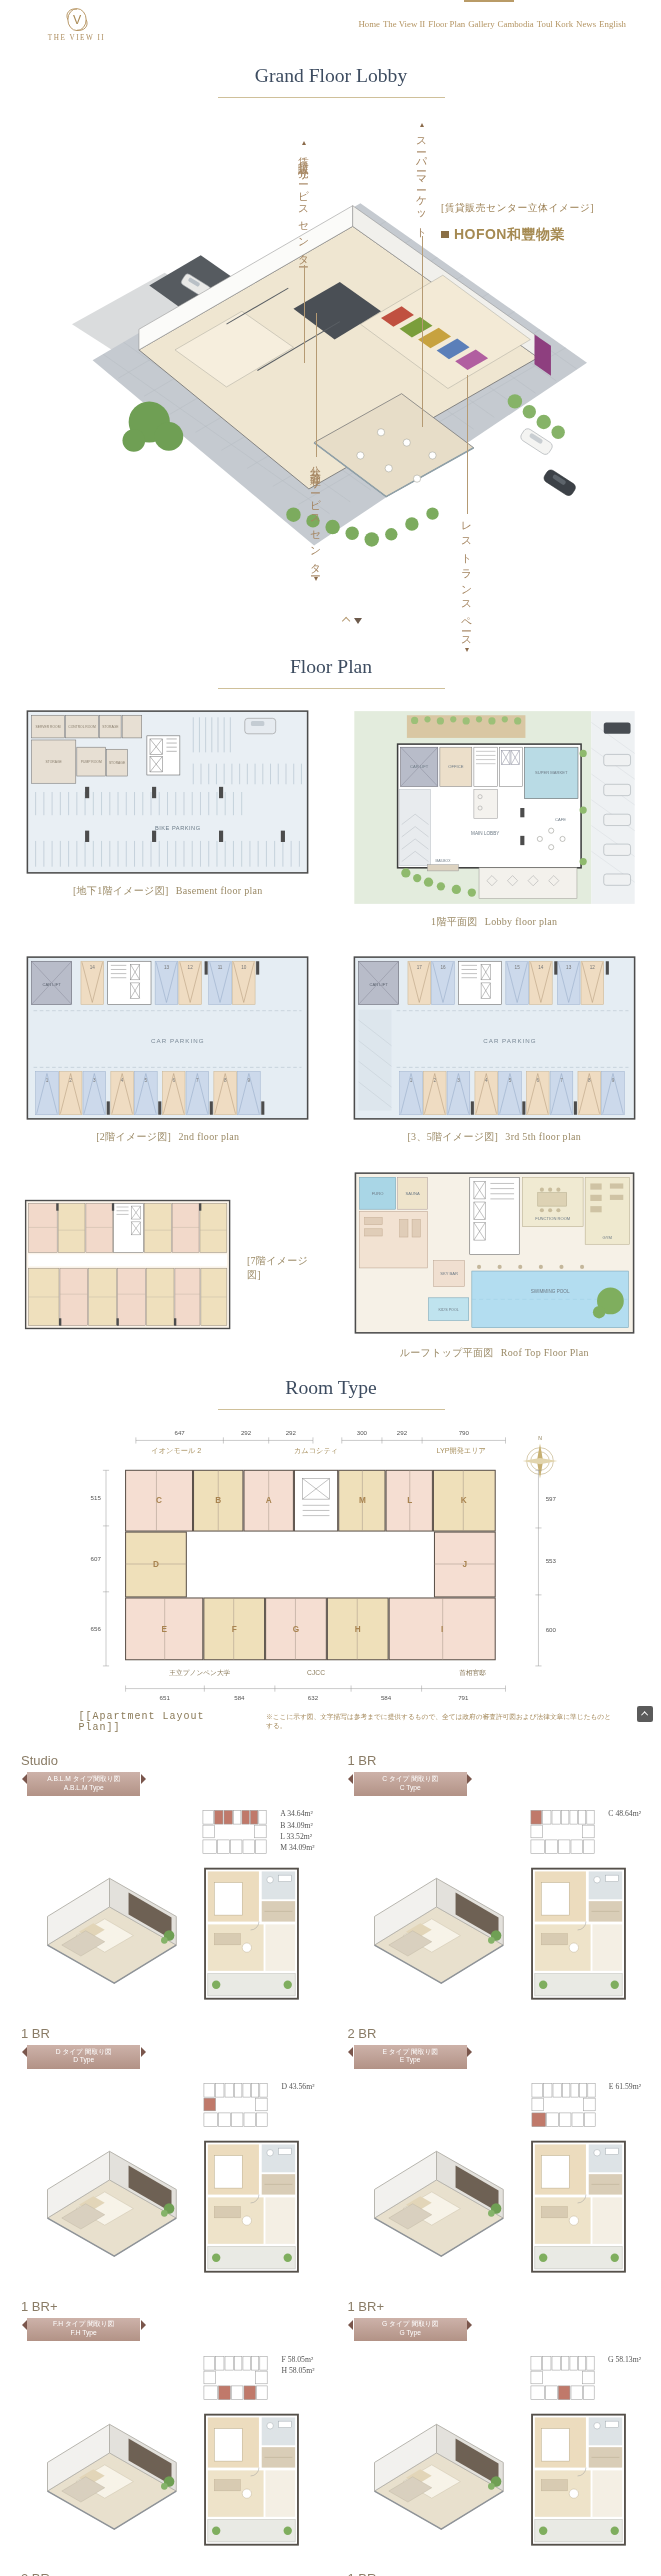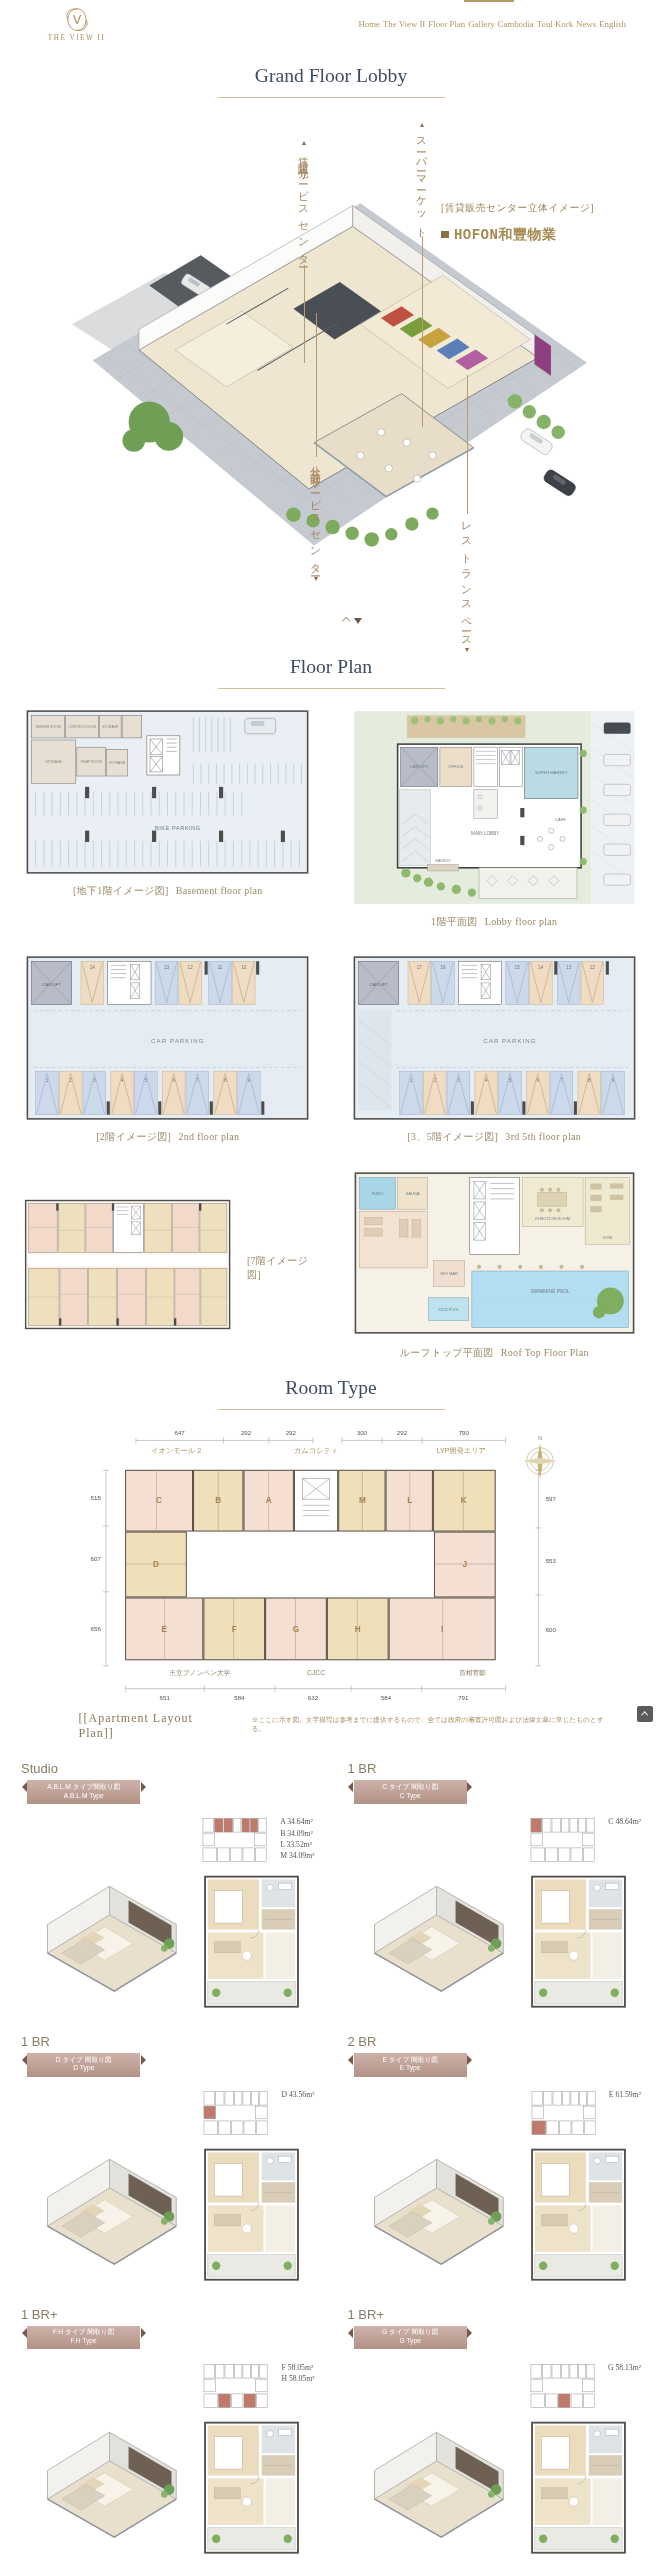--- a/index.html
+++ b/index.html
@@ -24,36 +24,36 @@
   .scene-svg { position: absolute; left: 72px; top: 57px; }
   .anno { position: absolute; display: flex; flex-direction: column; align-items: center; }
   .v-label { writing-mode: vertical-rl; color: #a4845f; font-size: 10.8px; letter-spacing: 3.6px; font-family: "Liberation Sans", sans-serif; }
   .leader { width: 0.5px; background: #b59a73; }
   .arr-up { width: 0; height: 0; border-left: 2.6px solid transparent; border-right: 2.6px solid transparent; border-bottom: 4.6px solid #8a6a4a; margin-bottom: 2.6px; }
   .arr-down { width: 0; height: 0; border-left: 2.6px solid transparent; border-right: 2.6px solid transparent; border-top: 4.6px solid #8a6a4a; margin-top: 2.6px; }
   .lobby-caption { position: absolute; left: 441px; top: 105px; width: 211px; }
   .lobby-caption-line1 { font-size: 9.8px; color: #9c8054; letter-spacing: 0.5px; }
   .lobby-caption-line2 { display: flex; align-items: center; gap: 5.2px; margin-top: 10.3px; }
   .brand-bullet { width: 7.7px; height: 7.7px; background: #8a6f45; }
-  .brand-text { font-size: 14px; font-weight: bold; color: #a58a52; letter-spacing: 0.5px; font-family: Liberation Mono, monospace; }
+  .brand-text { font-size: 14px; font-weight: bold; color: #a58a52; letter-spacing: 0.5px; font-family: Liberation Sans, sans-serif; }
   .scroll-hint { position: absolute; left: 343px; top: 521px; display: flex; gap: 5.2px; align-items: center; }
   .chev-up { width: 6.2px; height: 6.2px; border-left: 1px solid #b59a73; border-top: 1px solid #b59a73; transform: rotate(45deg); }
   .tri-down { width: 0; height: 0; border-left: 4.1px solid transparent; border-right: 4.1px solid transparent; border-top: 6.2px solid #6d5a4c; }
 
   
   .fp-grid { width: 620px; margin: 18.5px auto 0; display: grid; grid-template-columns: 1fr 1fr; column-gap: 33px; row-gap: 24px; }
   .fp-cell { display: flex; flex-direction: column; align-items: center; }
   .fp-caption { margin-top: 7.2px; font-size: 10px; color: #9b8a66; letter-spacing: 0.3px; }
   .fp-caption .en { margin-left: 7.2px; }
   .fp-cell-side { flex-direction: row; align-items: center; gap: 8px; justify-content: center; }
 
   
   .layout-plan-wrap { width: 515px; margin: 15.5px auto 0; position: relative; }
   .layout-caption-row { width: 567px; margin: 5.2px auto 0; display: flex; align-items: baseline; gap: 20.6px; padding-left: 31px; }
-  .layout-caption { font-size: 12px; color: #8a7a58; letter-spacing: 1px; font-family: Liberation Serif, serif; }
+  .layout-caption { font-size: 10px; color: #8a7a58; letter-spacing: 1px; font-family: Liberation Mono, monospace; }
   .layout-disclaimer { font-size: 6.7px; color: #a58a5c; }
 
   .unit-grid { width: 620px; margin: 20.6px auto 0; display: grid; grid-template-columns: 1fr 1fr; column-gap: 33px; row-gap: 17.5px; }
   .unit-card { }
   .unit-category { font-size: 13px; color: #8a7c66; font-family: "Liberation Sans", sans-serif; }
   .ribbon { position: relative; width: 113px; background: linear-gradient(180deg, #cdb2a9, #b29286); color: #fff; text-align: center; padding: 2.6px 0 3.6px; margin: 4.1px 0 0 6.2px; font-family: "Liberation Sans", sans-serif; }
   .ribbon div { font-size: 6.7px; line-height: 8.8px; }
   .ribbon::before { content: ""; position: absolute; left: -5.7px; top: 2.1px; border-top: 5.2px solid transparent; border-bottom: 5.2px solid transparent; border-right: 5.7px solid #7a564c; }
   .ribbon::after { content: ""; position: absolute; right: -5.7px; top: 2.1px; border-top: 5.2px solid transparent; border-bottom: 5.2px solid transparent; border-left: 5.7px solid #7a564c; }
   .unit-info { display: flex; gap: 8.2px; margin-top: 7.2px; align-items: flex-start; justify-content: flex-end; }

